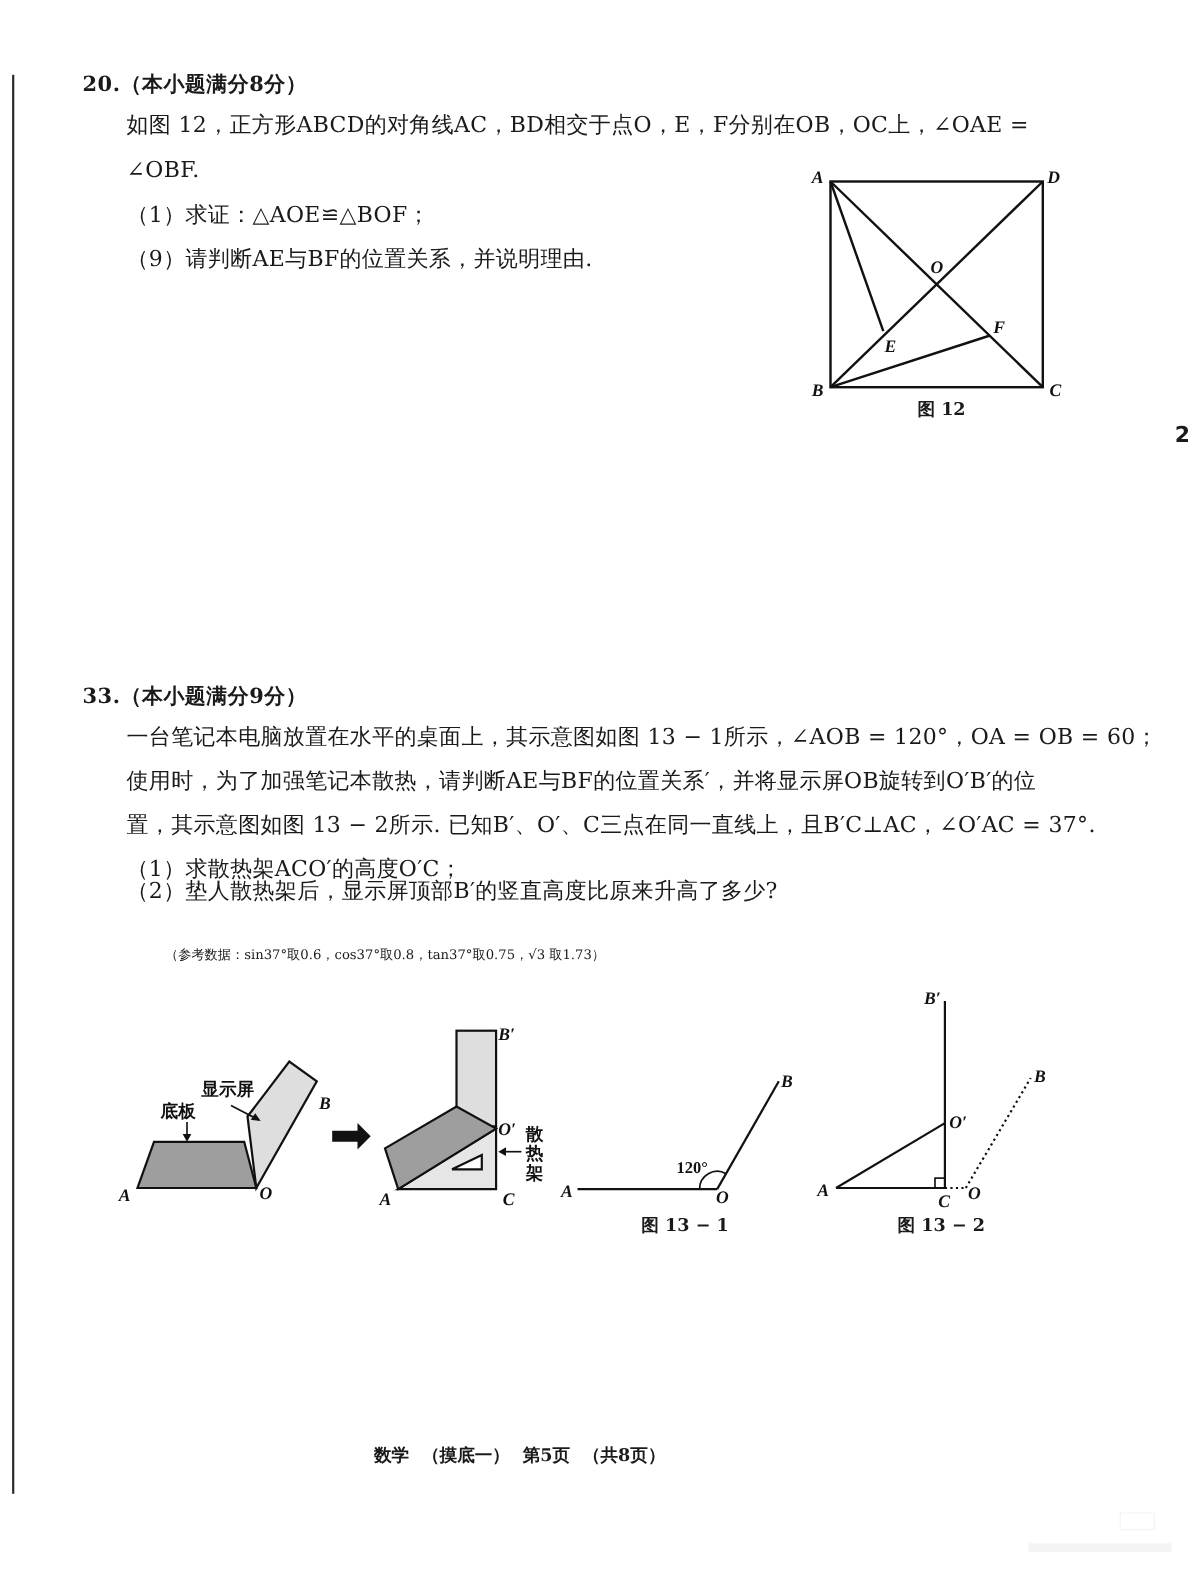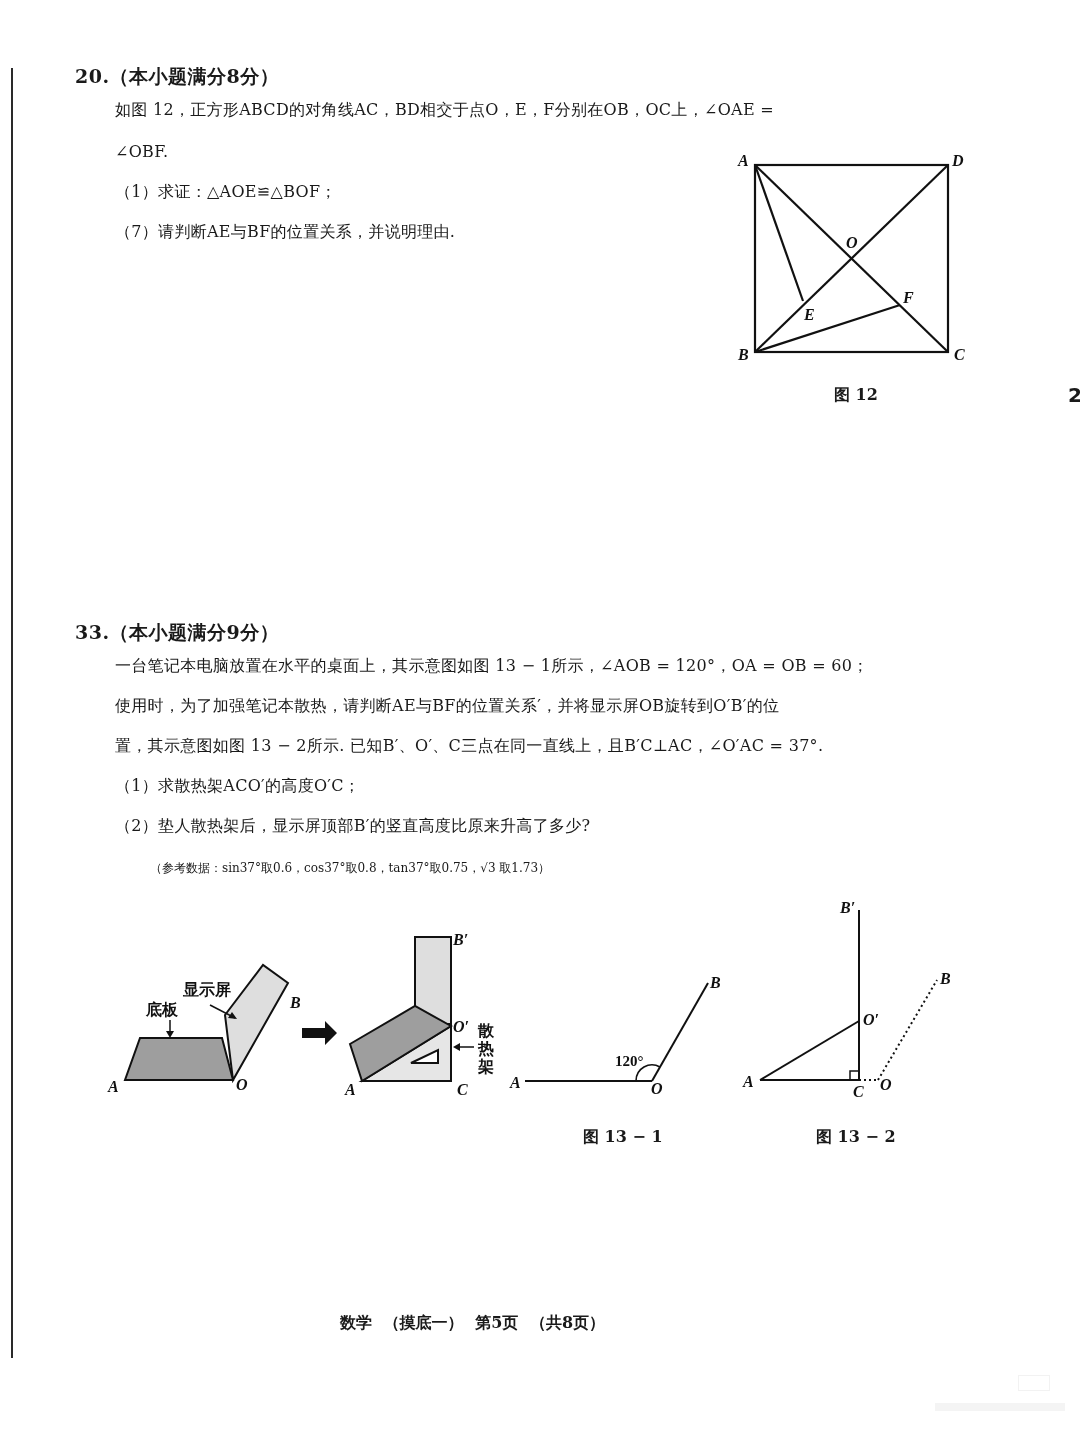--- a/index.html
+++ b/index.html
@@ -9,27 +9,27 @@
       color: #1a1a1a;
     }
     .margin-line {
       position: absolute; left: 11px; top: 68px; width: 2px; height: 1290px;
       background: #2a2a2a;
     }
     .q-head {
       position: absolute; font-size: 19px; font-weight: bold; letter-spacing: 0.5px;
     }
     .line {
-      position: absolute; font-size: 16px; white-space: nowrap; letter-spacing: 0.3px;
+      position: absolute; font-size: 20px; white-space: nowrap; letter-spacing: 0.3px;
     }
     .ref {
       position: absolute; font-size: 12px; white-space: nowrap;
     }
     .fig-caption {
-      position: absolute; font-size: 16px; font-weight: bold; margin-top: 23px;
+      position: absolute; font-size: 16px; font-weight: bold;
     }
     .side-num {
       position: absolute; font-size: 20px; font-weight: bold;
       font-family: "DejaVu Sans", sans-serif;
     }
     .footer {
       position: absolute; top: 1313px; left: 340px; font-size: 16px; font-weight: bold;
       white-space: nowrap; word-spacing: 6px;
     }
     svg text { font-family: "Liberation Serif", serif; font-style: italic; font-weight: bold; }
@@ -42,21 +42,21 @@
 <body>
 
 <div class="margin-line"></div>
 
 <div class="q-head" style="left:75px; top:64px;">
   <span>20.</span><span>（本小题满分8分）</span>
 </div>
 <div class="line" style="left:115px; top:100px;">如图 12，正方形ABCD的对角线AC，BD相交于点O，E，F分别在OB，OC上，∠OAE =</div>
 <div class="line" style="left:115px; top:142px;">∠OBF.</div>
 <div class="line" style="left:115px; top:182px;">（1）求证：△AOE≌△BOF；</div>
-<div class="line" style="left:115px; top:222px;">（7）请判断AE与BF的位置关系，并说明理由.</div>
+<div class="line" style="left:115px; top:222px;">（9）请判断AE与BF的位置关系，并说明理由.</div>
 
 <svg style="position:absolute; left:730px; top:148px;" width="250" height="240" viewBox="0 0 250 240">
   <g stroke="#111" stroke-width="2.2" fill="none">
     <rect x="25" y="17" width="193" height="187"></rect>
     <line x1="25" y1="17" x2="218" y2="204"></line>
     <line x1="25" y1="204" x2="218" y2="17"></line>
     <line x1="25" y1="17" x2="73" y2="153"></line>
     <line x1="25" y1="204" x2="170" y2="157"></line>
   </g>
   <g font-size="16" fill="#111">
@@ -73,21 +73,21 @@
 
 <div class="side-num" style="left:1040px; top:383px;margin-left:28px;">22.</div>
 
 <div class="q-head" style="left:75px; top:620px;">
   <span>33.</span><span>（本小题满分9分）</span>
 </div>
 <div class="line" style="left:115px; top:656px;">一台笔记本电脑放置在水平的桌面上，其示意图如图 13 − 1所示，∠AOB = 120°，OA = OB = 60；</div>
 <div class="line" style="left:115px; top:696px;">使用时，为了加强笔记本散热，请判断AE与BF的位置关系′，并将显示屏OB旋转到O′B′的位</div>
 <div class="line" style="left:115px; top:736px;">置，其示意图如图 13 − 2所示. 已知B′、O′、C三点在同一直线上，且B′C⊥AC，∠O′AC = 37°.</div>
 <div class="line" style="left:115px; top:776px;">（1）求散热架ACO′的高度O′C；</div>
-<div class="line" style="left:115px; top:816px;text-align:center;">（2）垫人散热架后，显示屏顶部B′的竖直高度比原来升高了多少?</div>
+<div class="line" style="left:115px; top:796px;text-align:center;">（2）垫人散热架后，显示屏顶部B′的竖直高度比原来升高了多少?</div>
 <div class="ref" style="left:150px; top:860px;">（参考数据：sin37°取0.6，cos37°取0.8，tan37°取0.75，√3 取1.73）</div>
 
 <svg style="position:absolute; left:100px; top:920px;" width="420" height="190" viewBox="0 0 420 190">
 
   <polygon points="125,95 163,45 188,63 133,160" fill="#dedede" stroke="#111" stroke-width="2"></polygon>
   <polygon points="40,118 122,118 133,160 25,160" fill="#9e9e9e" stroke="#111" stroke-width="2"></polygon>
   <text x="8" y="172" font-size="16" fill="#111">A</text>
   <text x="136" y="170" font-size="16" fill="#111">O</text>
   <text x="190" y="88" font-size="16" fill="#111">B</text>
   <text class="cjk" x="83" y="75" font-size="16" fill="#111">显示屏</text>

